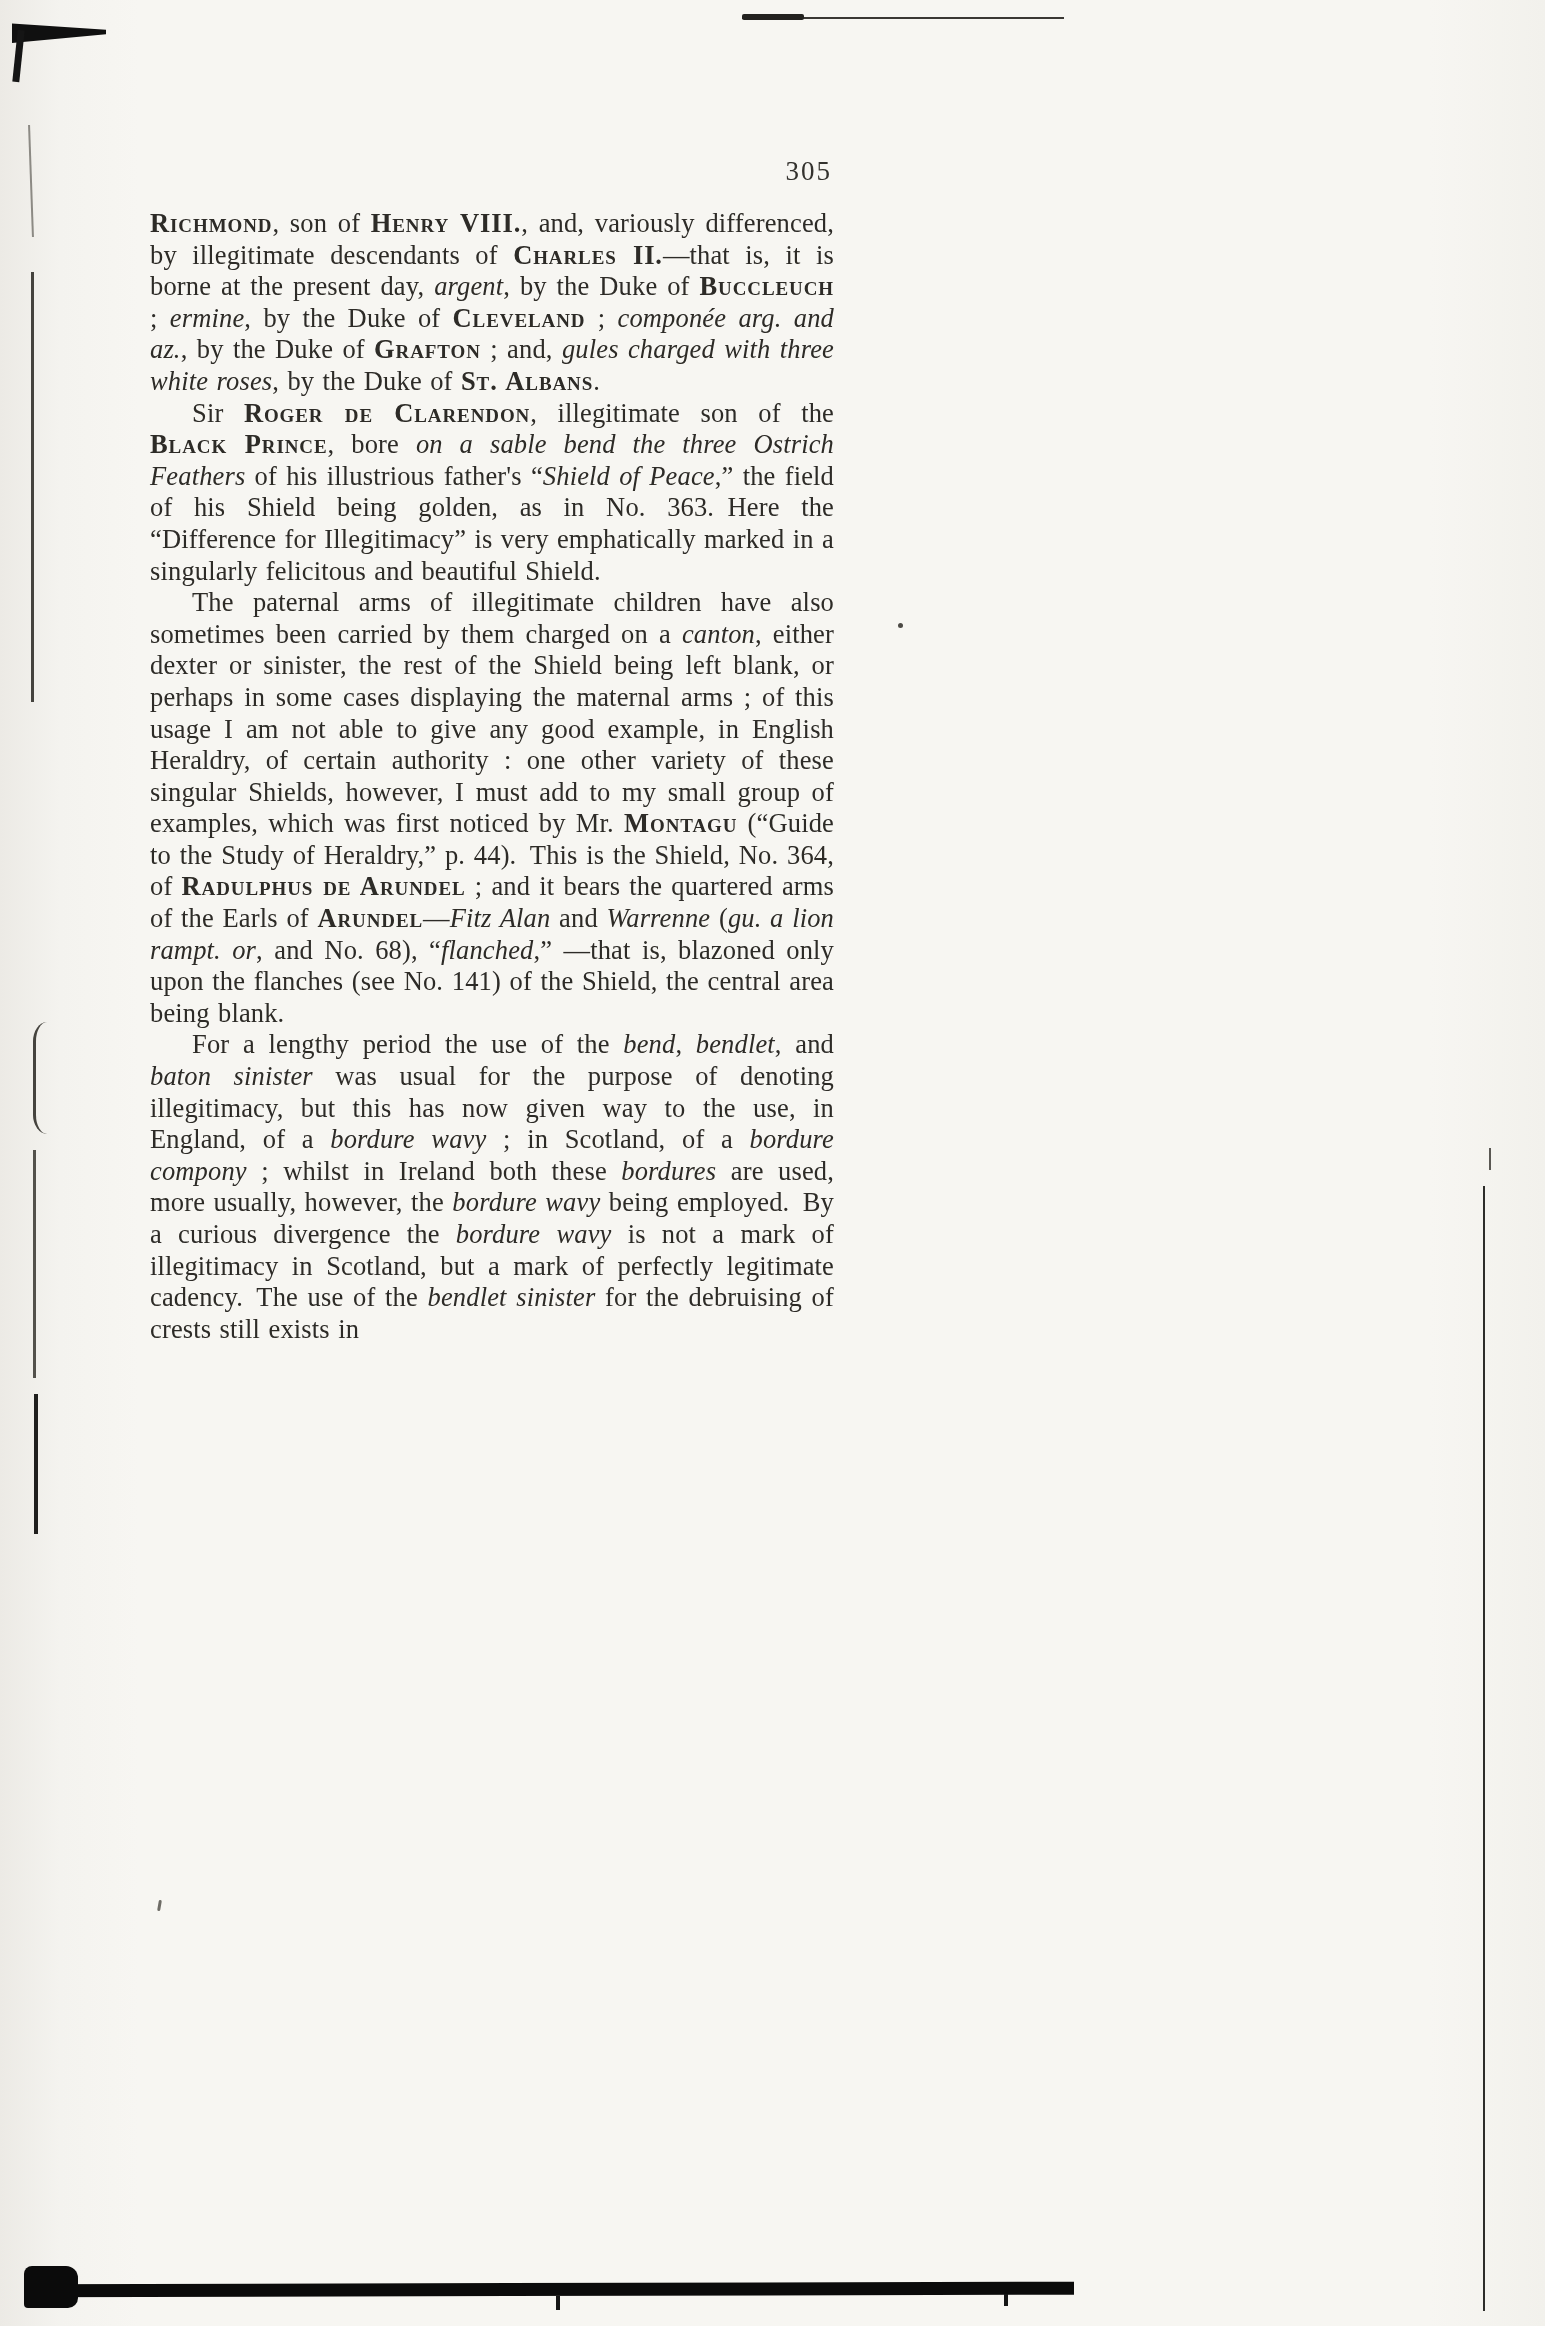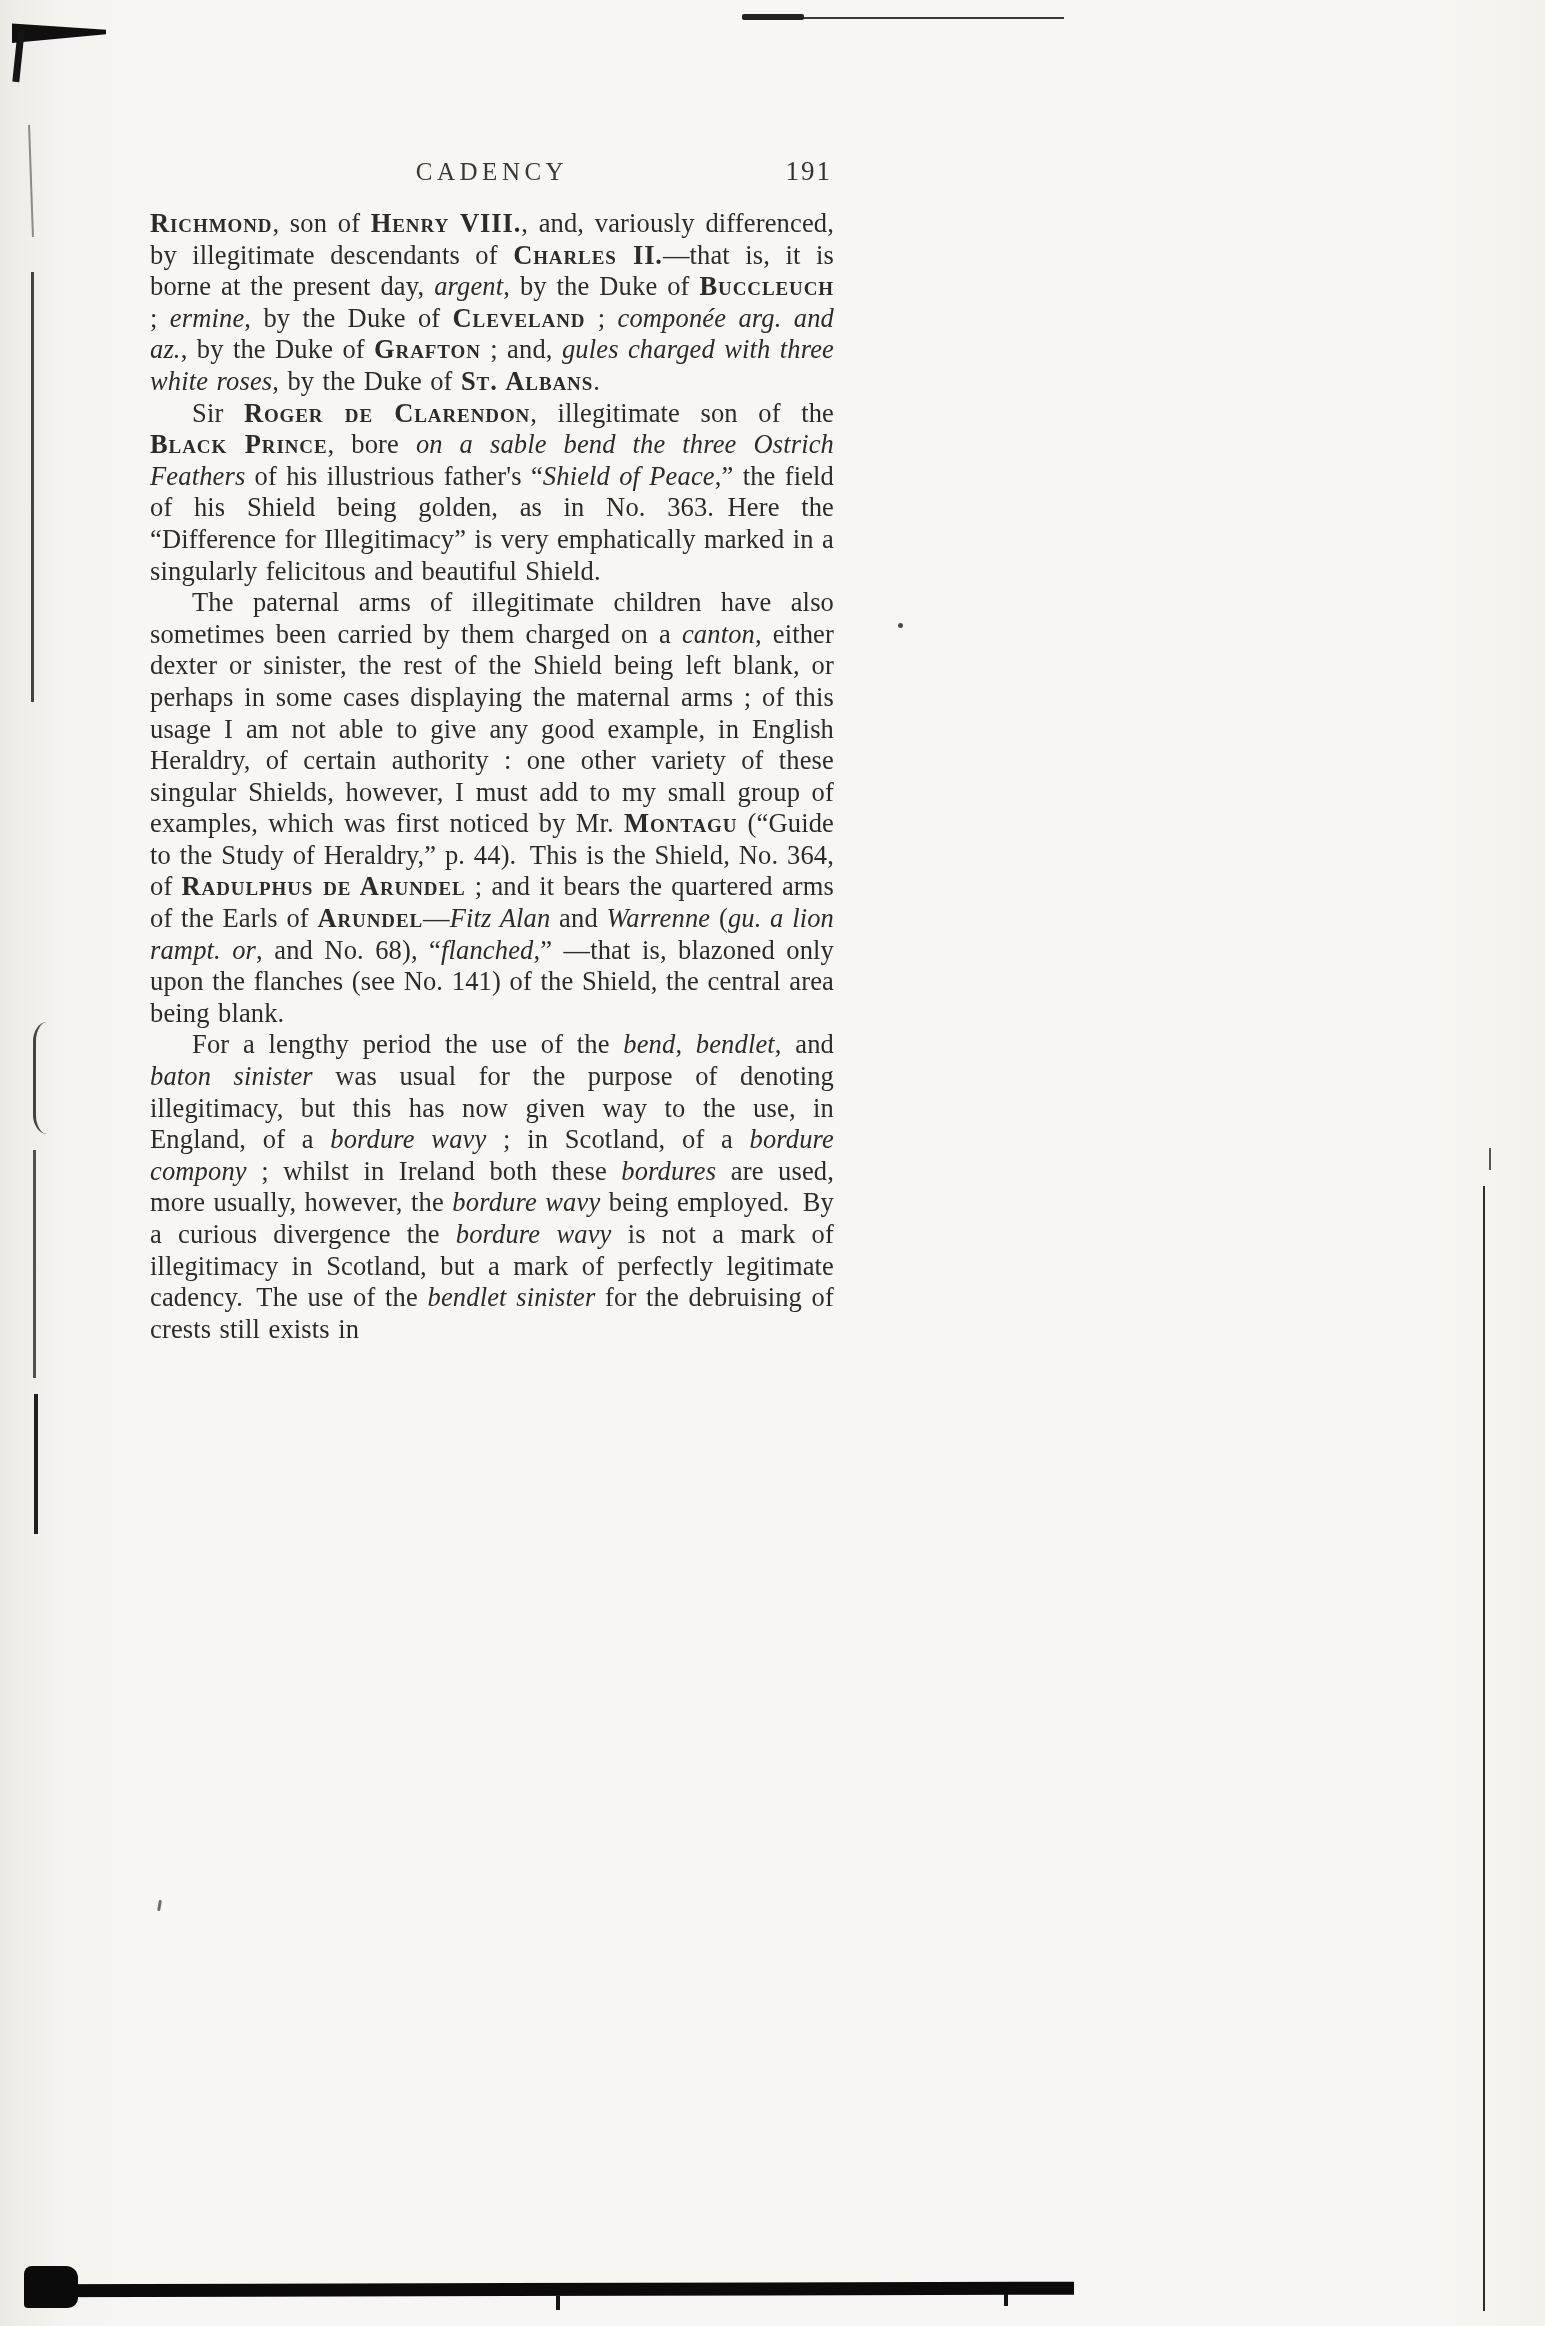--- a/index.html
+++ b/index.html
@@ -77,22 +77,21 @@
   <div class="artifact a-right-tick"></div>
   <div class="artifact a-dot"></div>
   <div class="artifact a-speck"></div>
   <div class="artifact a-bottom-bar"></div>
   <div class="artifact a-bottom-blob"></div>
   <div class="artifact a-bottom-tick-1"></div>
   <div class="artifact a-bottom-tick-2"></div>
 
   <div class="text-column">
     <div class="page-header">
-      <div class="header-title">CADENCY</div>
-      <div class="page-number">191</div>
+      <div class="page-number">305</div>
     </div>
     <div class="text-body">
         <p class=""><span class="seg-sc">Richmond</span><span class="seg-n">, son of </span><span class="seg-sc">Henry VIII.</span><span class="seg-n">, and, variously differenced, by illegitimate descendants of </span><span class="seg-sc">Charles II.</span><span class="seg-n">—that is, it is borne at the present day, </span><span class="seg-i">argent</span><span class="seg-n">, by the Duke of </span><span class="seg-sc">Buccleuch</span><span class="seg-n"> ; </span><span class="seg-i">ermine</span><span class="seg-n">, by the Duke of </span><span class="seg-sc">Cleveland</span><span class="seg-n"> ; </span><span class="seg-i">componée arg. and az.</span><span class="seg-n">, by the Duke of </span><span class="seg-sc">Grafton</span><span class="seg-n"> ; and, </span><span class="seg-i">gules charged with three white roses</span><span class="seg-n">, by the Duke of </span><span class="seg-sc">St. Albans</span><span class="seg-n">.</span></p>
         <p class="indent"><span class="seg-n">Sir </span><span class="seg-sc">Roger de Clarendon</span><span class="seg-n">, illegitimate son of the </span><span class="seg-sc">Black Prince</span><span class="seg-n">, bore </span><span class="seg-i">on a sable bend the three Ostrich Feathers</span><span class="seg-n"> of his illustrious father's “</span><span class="seg-i">Shield of Peace</span><span class="seg-n">,” the field of his Shield being golden, as in No. 363. Here the “Difference for Illegitimacy” is very emphatically marked in a singularly felicitous and beautiful Shield.</span></p>
         <p class="indent"><span class="seg-n">The paternal arms of illegitimate children have also sometimes been carried by them charged on a </span><span class="seg-i">canton</span><span class="seg-n">, either dexter or sinister, the rest of the Shield being left blank, or perhaps in some cases displaying the maternal arms ; of this usage I am not able to give any good example, in English Heraldry, of certain authority : one other variety of these singular Shields, however, I must add to my small group of examples, which was first noticed by Mr. </span><span class="seg-sc">Montagu</span><span class="seg-n"> (“Guide to the Study of Heraldry,” p. 44). This is the Shield, No. 364, of </span><span class="seg-sc">Radulphus de Arundel</span><span class="seg-n"> ; and it bears the quartered arms of the Earls of </span><span class="seg-sc">Arundel</span><span class="seg-n">—</span><span class="seg-i">Fitz Alan</span><span class="seg-n"> and </span><span class="seg-i">Warrenne</span><span class="seg-n"> (</span><span class="seg-i">gu. a lion rampt. or</span><span class="seg-n">, and No. 68), “</span><span class="seg-i">flanched</span><span class="seg-n">,” —that is, blazoned only upon the flanches (see No. 141) of the Shield, the central area being blank.</span></p>
         <p class="indent"><span class="seg-n">For a lengthy period the use of the </span><span class="seg-i">bend</span><span class="seg-n">, </span><span class="seg-i">bendlet</span><span class="seg-n">, and </span><span class="seg-i">baton sinister</span><span class="seg-n"> was usual for the purpose of denoting illegitimacy, but this has now given way to the use, in England, of a </span><span class="seg-i">bordure wavy</span><span class="seg-n"> ; in Scotland, of a </span><span class="seg-i">bordure compony</span><span class="seg-n"> ; whilst in Ireland both these </span><span class="seg-i">bordures</span><span class="seg-n"> are used, more usually, however, the </span><span class="seg-i">bordure wavy</span><span class="seg-n"> being employed. By a curious divergence the </span><span class="seg-i">bordure wavy</span><span class="seg-n"> is not a mark of illegitimacy in Scotland, but a mark of perfectly legitimate cadency. The use of the </span><span class="seg-i">bendlet sinister</span><span class="seg-n"> for the debruising of crests still exists in</span></p>
       </div>
   </div>
 
 </div>

